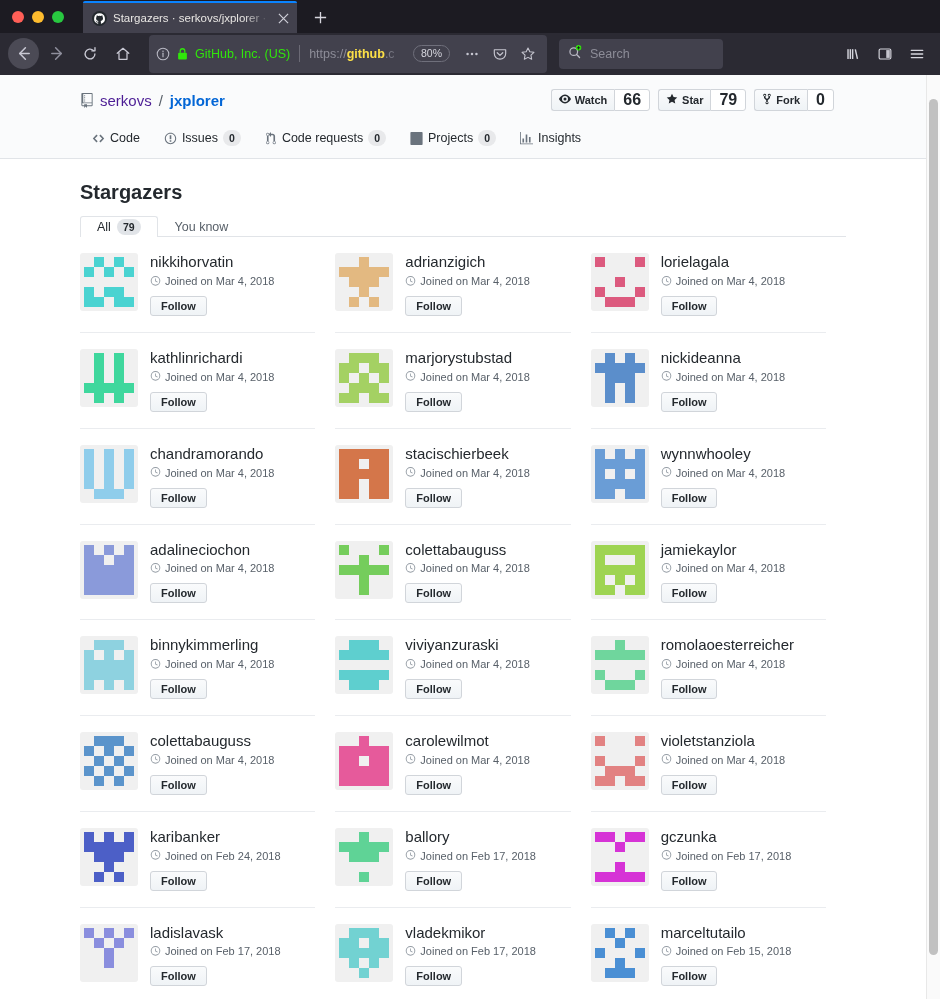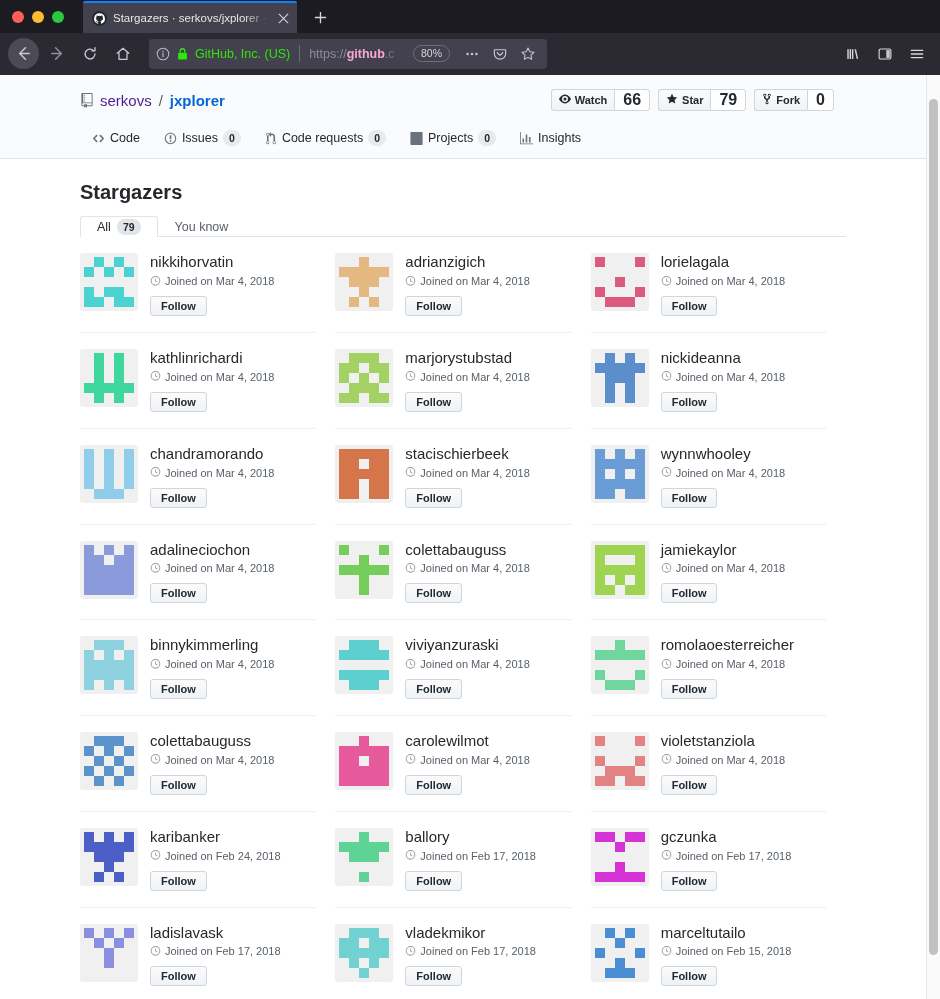--- a/index.html
+++ b/index.html
@@ -43,33 +43,33 @@
 
   .navbar {
     height: 42px; background: #2b2a33;
     display: flex; align-items: center; gap: 3px; padding: 0 8px;
   }
   .navbtn { width: 30px; height: 30px; display: flex; align-items: center; justify-content: center; color: #8f8f9d; border-radius: 4px; }
   .navbtn.back { color: #c9c9d4; background: #4b4a55; border-radius: 50%; width: 31px; height: 31px; }
   .navbtn.active { color: #d6d6de; }
 
   .urlbar {
-    flex: 0 0 398px; height: 30px; background: #42414d; border-radius: 4px;
+    flex: 0 0 398px; height: 38px; background: #42414d; border-radius: 4px;
     display: flex; align-items: center; padding: 0 6px; margin-left: 8px; gap: 5px;
   }
   .info-ico { width: 16px; height: 16px; color: #b9b9c4; display: flex; align-items: center; justify-content: center; }
   .lock-ico { width: 14px; height: 14px; display: flex; align-items: center; }
   .owner { color: #30e60b; font-size: 12.5px; white-space: nowrap; }
   .url-sep { width: 1px; height: 17px; background: #6b6a75; margin: 0 4px; }
   .url-text {
     flex: 1 1 auto; color: #8d8d98; font-size: 12.5px; white-space: nowrap; overflow: hidden;
     -webkit-mask-image: linear-gradient(90deg,#000 80%,transparent 100%);
     mask-image: linear-gradient(90deg,#000 80%,transparent 100%);
   }
-  .url-text b { color: #f9a8d4; font-weight: 700; }
+  .url-text b { color: #fde047; font-weight: 700; }
   .zoom-badge {
     color: #d6d6de; font-size: 10.5px; border: 1px solid #6f6f7b;
     border-radius: 11px; padding: 1px 7px 2px; margin-left: 4px; flex: 0 0 auto;
   }
   .urlicons { display: flex; align-items: center; gap: 2px; margin-left: 4px; }
   .urlicon { width: 26px; height: 26px; display: flex; align-items: center; justify-content: center; color: #c6c6d0; }
 
   .searchbar {
     flex: 0 0 164px; height: 30px; background: #42414d; border-radius: 4px;
     display: flex; align-items: center; padding: 0 8px; gap: 7px; margin-left: 9px;
@@ -240,20 +240,31 @@
             </svg>
         </span>
         <span class="urlicon">
           <svg viewBox="0 0 18 18" width="16" height="16">
               <path d="M9 2.2l2.05 4.25 4.65.63-3.38 3.26.82 4.63L9 12.78l-4.14 2.19.82-4.63L2.3 7.08l4.65-.63z" stroke="#c6c6d0" stroke-width="1.2" fill="none" stroke-linejoin="round"></path>
             </svg>
         </span>
       </span>
     </div>
 
+    <div class="searchbar">
+      <span>
+        <svg viewBox="0 0 18 18" width="16" height="16">
+            <circle cx="7.6" cy="8.6" r="4.3" stroke="#b9b9c4" stroke-width="1.4" fill="none"></circle>
+            <path d="M10.8 11.9l3.3 3.3" stroke="#b9b9c4" stroke-width="1.5" stroke-linecap="round"></path>
+            <circle cx="13" cy="4.3" r="3.1" fill="#30e60b"></circle>
+            <path d="M13 2.9v2.8M11.6 4.3h2.8" stroke="#1c1b22" stroke-width="1.1" stroke-linecap="round"></path>
+          </svg>
+      </span>
+      <span class="search-ph">Search</span>
+    </div>
 
     <div class="rightbtns">
       <div class="navbtn active">
         <svg viewBox="0 0 18 18" width="16" height="16">
             <rect x="2.6" y="3.6" width="1.6" height="11" fill="#d6d6de"></rect>
             <rect x="5.2" y="3.6" width="1.6" height="11" fill="#d6d6de"></rect>
             <rect x="7.8" y="3.6" width="1.6" height="11" fill="#d6d6de"></rect>
             <path d="M11.6 3.9l2.4 10.6" stroke="#d6d6de" stroke-width="1.6"></path>
           </svg>
       </div>

